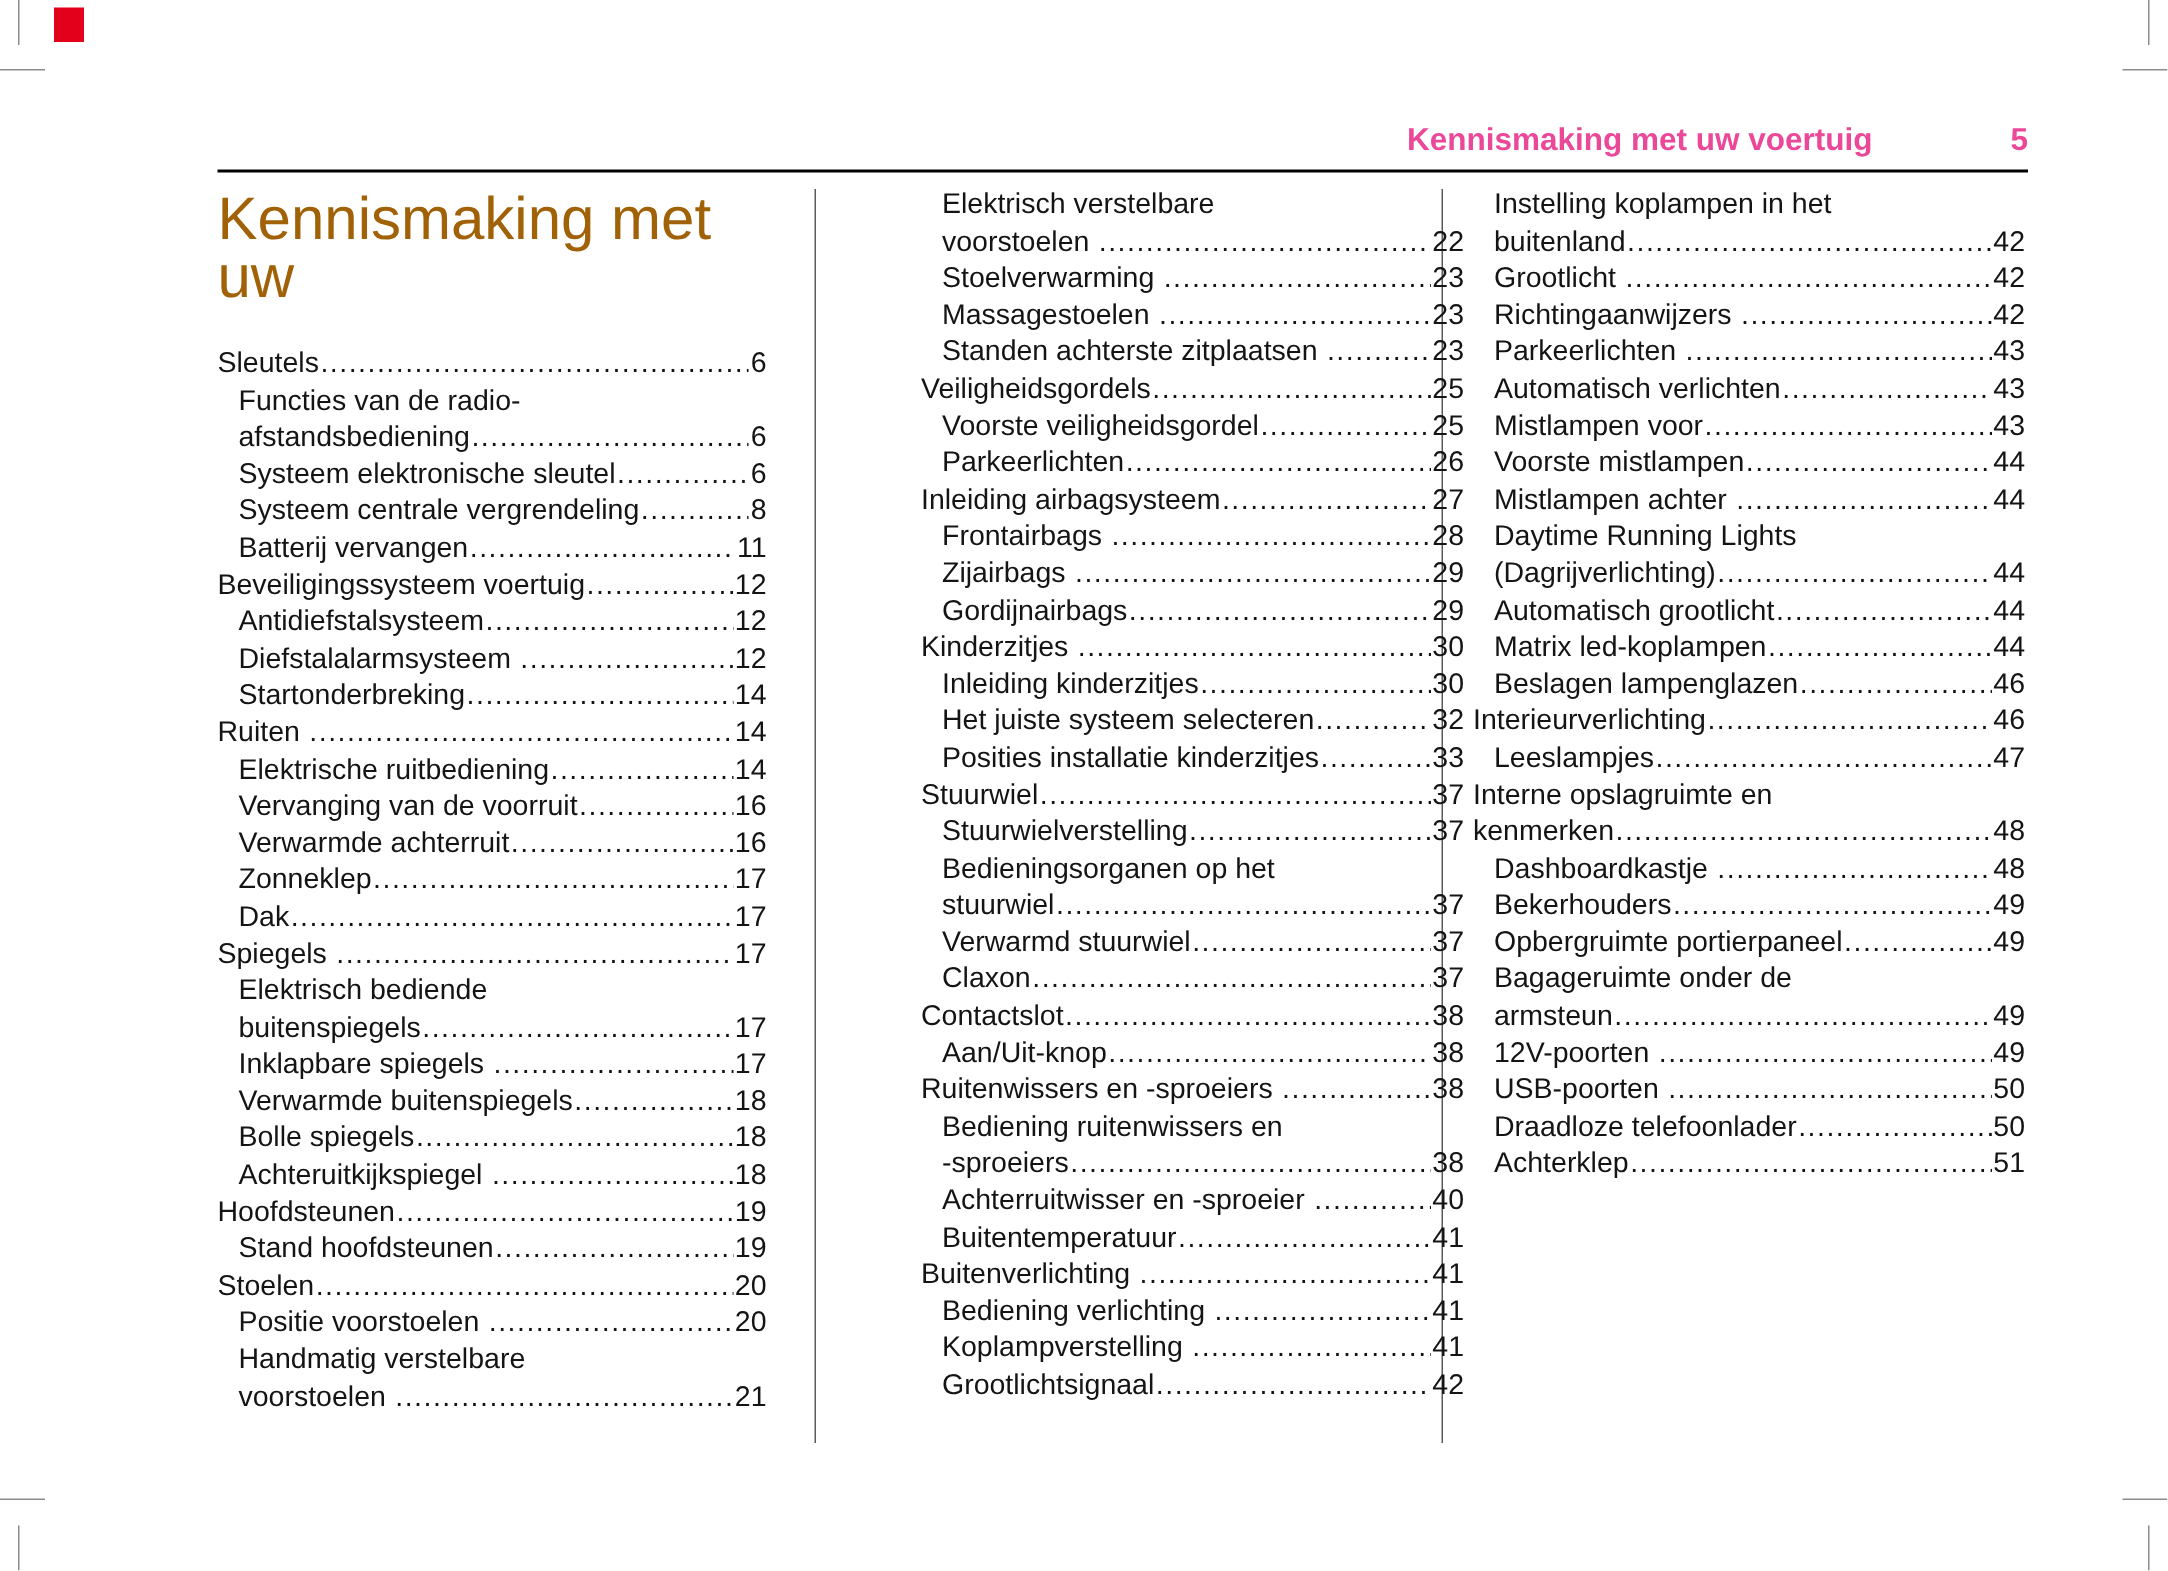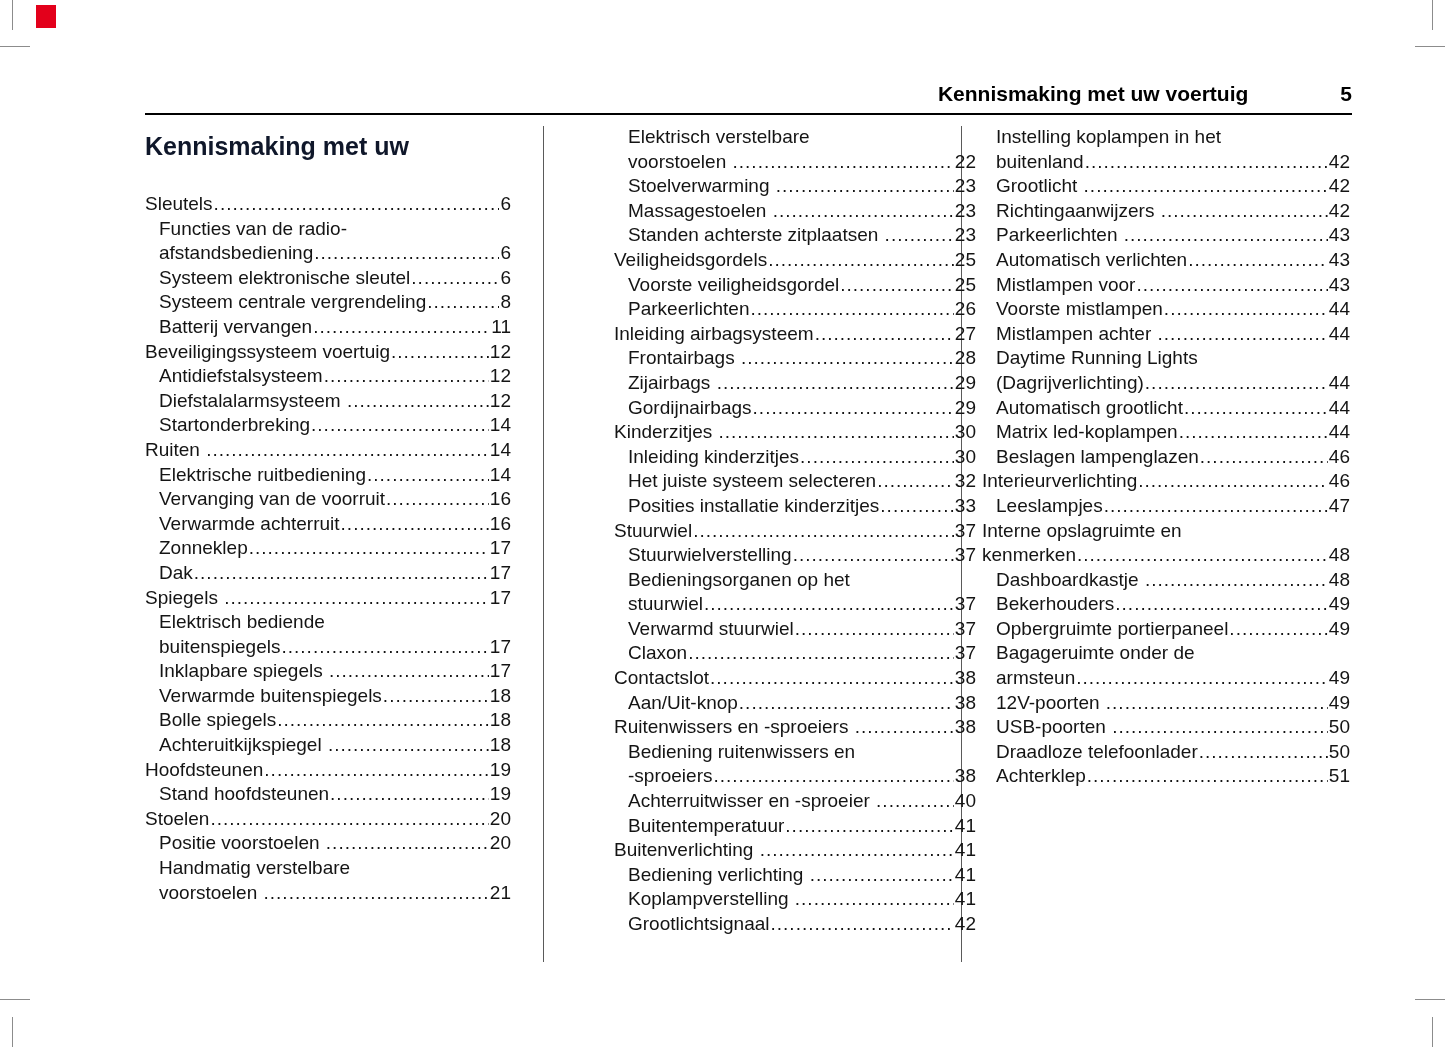--- a/index.html
+++ b/index.html
@@ -10,21 +10,21 @@
     color: #141414;
     position: relative;
     overflow: hidden;
   }
 
   
   .running-header {
     position: absolute;
     left: 145px; top: 82px; width: 1207px;
     display: flex; justify-content: flex-end; align-items: baseline;
-    font-size: 21px; font-weight: bold; color: #000000;
+    font-size: 21px; font-weight: bold; color: #ec4899;
   }
   .running-header .pagenum { margin-left: 92px; }
   .header-rule {
     position: absolute;
     left: 145px; top: 113px; width: 1207px; height: 2px;
     background: #000;
   }
 
   
   .col { position: absolute; top: 125px; }
@@ -34,22 +34,22 @@
 
   .col-divider {
     position: absolute; top: 126px; width: 1px; height: 836px;
     background: #5a5a5a;
   }
   #divider1 { left: 543px; }
   #divider2 { left: 961px; }
 
   
   .doc-title {
-    font-size: 25px; line-height: 39px; font-weight: bold;
-    margin: 2px 0 26px 0; color: #0f172a;
+    font-size: 40px; line-height: 39px; font-weight: normal;
+    margin: 2px 0 26px 0; color: #a16207;
   }
 
   
   .toc-line {
     display: flex; align-items: baseline;
     font-size: 19px; line-height: 24.6px;
   }
   .toc-line.indent { padding-left: 14px; }
   .toc-line .label { flex: 0 0 auto; white-space: pre; }
   .toc-line .dots {

